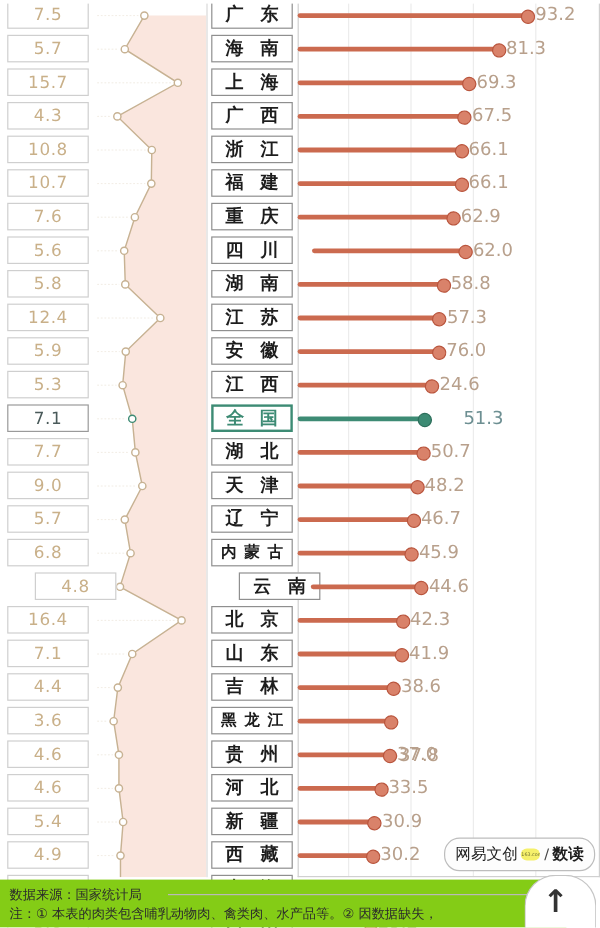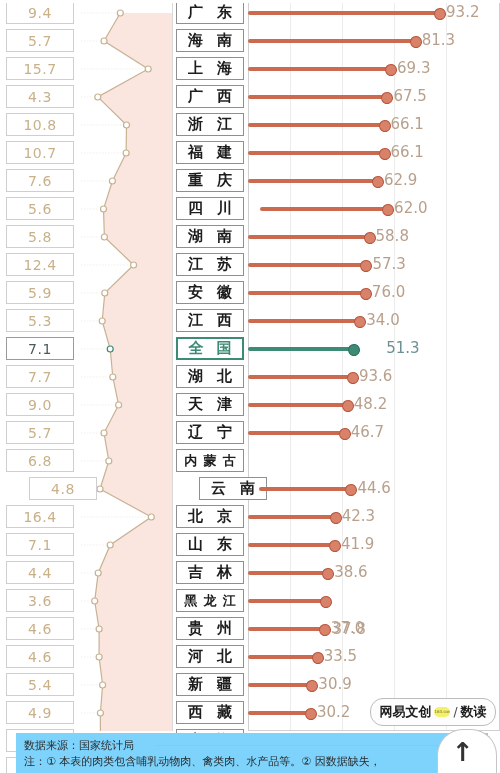--- a/index.html
+++ b/index.html
@@ -98,33 +98,33 @@
     pointer-events:none;
   }
 
   
   #logo{
     position:absolute;left:370px;top:698px;width:124px;height:26px;
     border:1px solid #bdbdbd;border-radius:13px;background:#fdfdfd;
     display:flex;align-items:center;justify-content:center;gap:3px;
     font-family:"DejaVu Sans","Liberation Sans",sans-serif;
   }
-  #logo .l1{font-size:13px;font-weight:bold;color:#1d1d1d;}
+  #logo .l1{font-size:13px;font-weight:normal;color:#1d1d1d;}
   #logo .dot163{
     width:16px;height:10px;border-radius:5px;background:#f5f06a;
     display:inline-block;font-size:4px;color:#6b6b30;
     text-align:center;line-height:10px;overflow:hidden;
   }
   #logo .sep{font-size:12px;color:#444;}
   #logo .l3{font-size:13px;font-weight:bold;color:#1d1d1d;}
 
   
   #footer{
-    position:absolute;left:16px;top:733px;width:472px;height:40px;
-    background:#7dd3fc;
+    position:absolute;left:0;top:733px;width:472px;height:40px;
+    background:#84cc16;
   }
   #footer .ftline{
     position:absolute;left:8px;font-size:11px;color:#2b2b2b;
     font-family:"DejaVu Sans","Liberation Sans",sans-serif;
     white-space:nowrap;
   }
   #src{top:5px;}
   #note{top:21px;}
   #ftrule{
     position:absolute;left:140px;top:12px;width:300px;height:1px;
@@ -226,21 +226,21 @@
       <div class="gridline" style="left:42px"></div>
       <div class="gridline" style="left:94px"></div>
       <div class="gridline" style="left:146px"></div>
       <div class="gridline" style="left:198px"></div>
     </div>
     <div id="barframe"></div>
 
     <div id="rows">
         <div class="row" style="top: -1px;">
           <div class="lcell">
-            <span class="lval">9.4</span>
+            <span class="lval">7.5</span>
           </div>
           <div class="pcell">
             <div class="pname">
               <span>广</span>
               <span>东</span>
             </div>
           </div>
           <div class="barwrap" style="left: 248px;">
             <div class="bar" style="width: 191.06px;"></div>
             <div class="dot" style="left: 186.06px;"></div>
@@ -413,21 +413,21 @@
           </div>
           <div class="pcell">
             <div class="pname">
               <span>江</span>
               <span>西</span>
             </div>
           </div>
           <div class="barwrap" style="left: 248px;">
             <div class="bar" style="width: 111.315px;"></div>
             <div class="dot" style="left: 106.315px;"></div>
-            <div class="blab" style="left: 118.315px;">34.0</div>
+            <div class="blab" style="left: 118.315px;">24.6</div>
           </div>
         </div>
         <div class="row natl" style="top: 335px;">
           <div class="lcell">
             <span class="lval">7.1</span>
           </div>
           <div class="pcell">
             <div class="pname">
               <span>全</span>
               <span>国</span>
@@ -445,21 +445,21 @@
           </div>
           <div class="pcell">
             <div class="pname">
               <span>湖</span>
               <span>北</span>
             </div>
           </div>
           <div class="barwrap" style="left: 248px;">
             <div class="bar" style="width: 103.935px;"></div>
             <div class="dot" style="left: 98.935px;"></div>
-            <div class="blab" style="left: 110.935px;">93.6</div>
+            <div class="blab" style="left: 110.935px;">50.7</div>
           </div>
         </div>
         <div class="row" style="top: 391px;">
           <div class="lcell">
             <span class="lval">9.0</span>
           </div>
           <div class="pcell">
             <div class="pname">
               <span>天</span>
               <span>津</span>
@@ -490,20 +490,25 @@
         <div class="row" style="top: 447px;">
           <div class="lcell">
             <span class="lval">6.8</span>
           </div>
           <div class="pcell n4">
             <div class="pname">
               <span>内</span>
               <span>蒙</span>
               <span>古</span>
             </div>
+          </div>
+          <div class="barwrap" style="left: 248px;">
+            <div class="bar" style="width: 94.095px;"></div>
+            <div class="dot" style="left: 89.095px;"></div>
+            <div class="blab" style="left: 101.095px;">45.9</div>
           </div>
         </div>
         <div class="row" style="top: 475px; margin-left: 23px;">
           <div class="lcell">
             <span class="lval">4.8</span>
           </div>
           <div class="pcell">
             <div class="pname">
               <span>云</span>
               <span>南</span>

